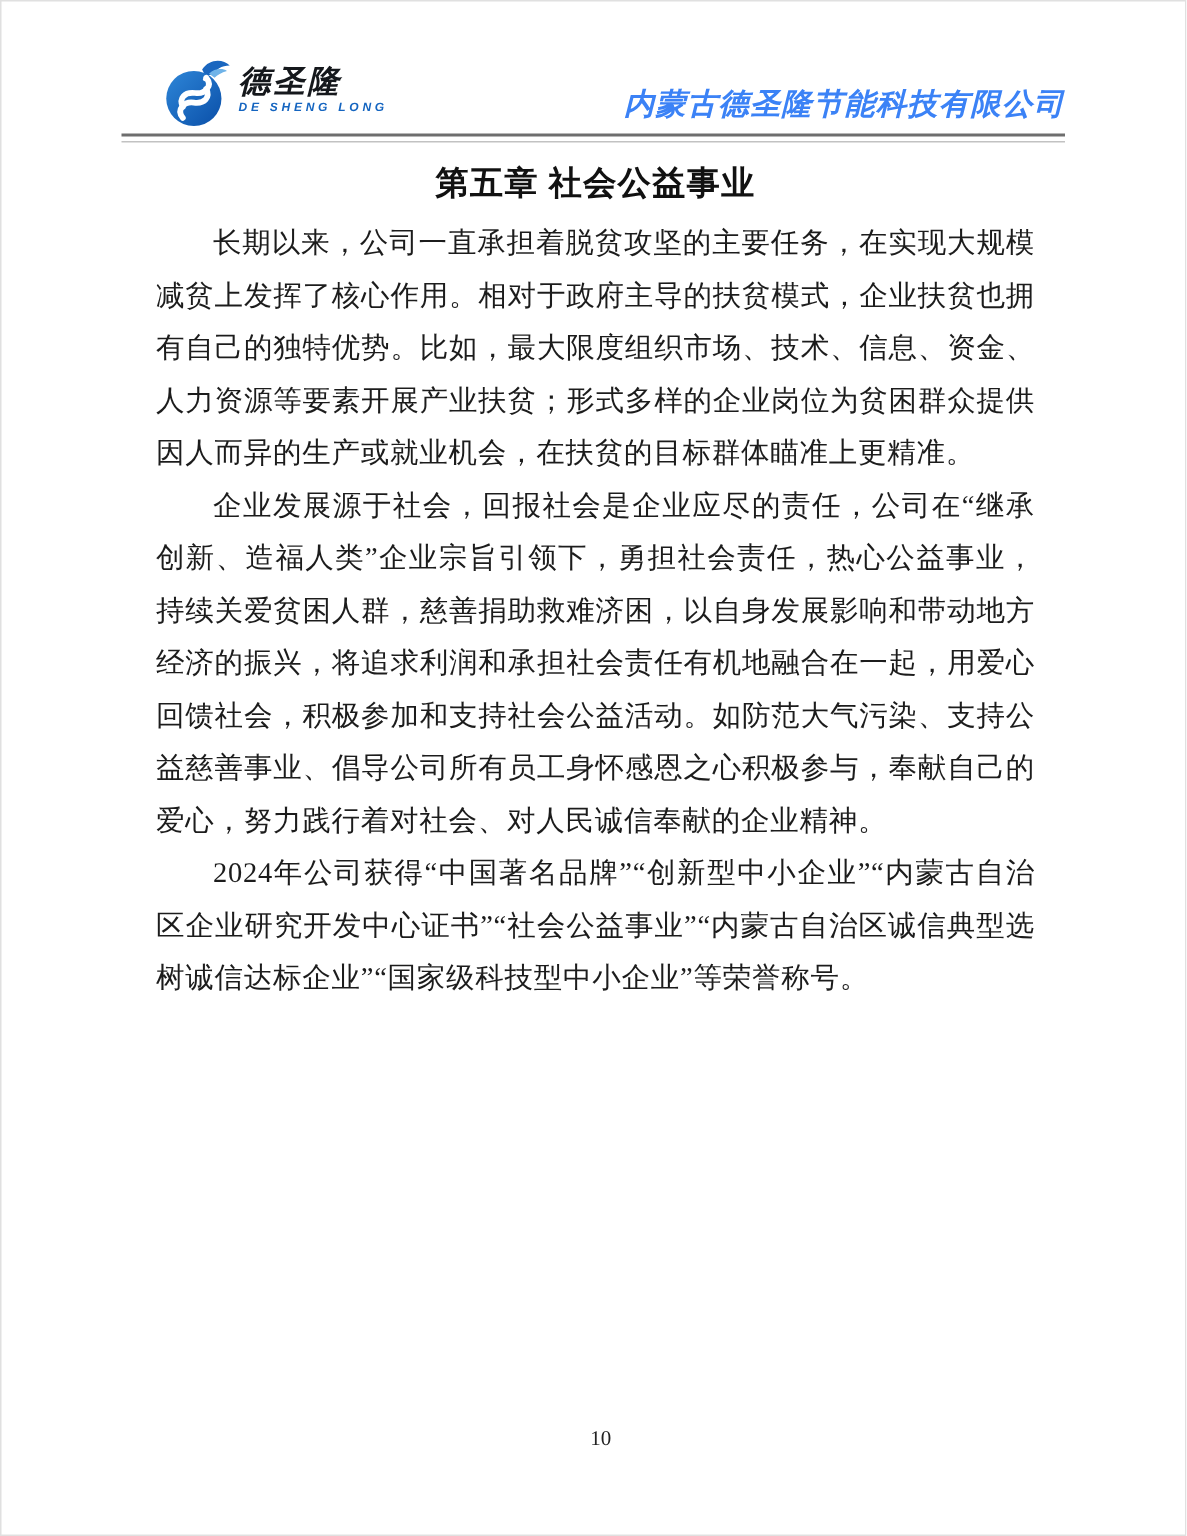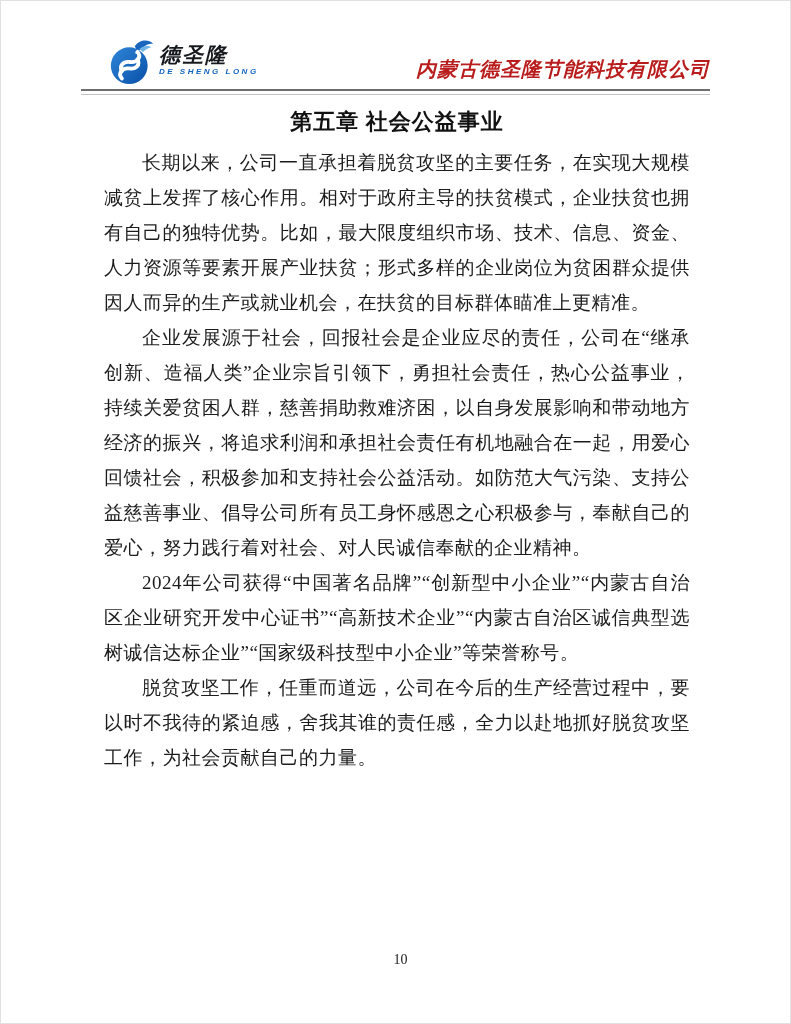--- a/index.html
+++ b/index.html
@@ -53,21 +53,21 @@
     margin-top: 3px;
     font-size: 8px;
     font-weight: bold;
     color: #1565c0;
     letter-spacing: 2.5px;
     font-family: "Liberation Sans", "DejaVu Sans", sans-serif;
   }
   .company-name {
     font-size: 20px;
     font-weight: bold;
-    color: #b91c1c;
+    color: #3b82f6;
     letter-spacing: 1px;
     padding-bottom: 2px;
   }
   .header-rule {
     margin-top: 4px;
     height: 3px;
     border-top: 2px solid #6e6e6e;
     border-bottom: 1px solid #c2c2c2;
   }
   
@@ -141,21 +141,20 @@
       </div>
       <div class="company-name">内蒙古德圣隆节能科技有限公司</div>
     </div>
     <div class="header-rule"></div>
   </div>
 
   <div class="doc-main">
     <h1 class="doc-title">第五章 社会公益事业</h1>
     <p class="body-para">长期以来，公司一直承担着脱贫攻坚的主要任务，在实现大规模减贫上发挥了核心作用。相对于政府主导的扶贫模式，企业扶贫也拥有自己的独特优势。比如，最大限度组织市场、技术、信息、资金、人力资源等要素开展产业扶贫；形式多样的企业岗位为贫困群众提供因人而异的生产或就业机会，在扶贫的目标群体瞄准上更精准。</p>
     <p class="body-para">企业发展源于社会，回报社会是企业应尽的责任，公司在“继承创新、造福人类”企业宗旨引领下，勇担社会责任，热心公益事业，持续关爱贫困人群，慈善捐助救难济困，以自身发展影响和带动地方经济的振兴，将追求利润和承担社会责任有机地融合在一起，用爱心回馈社会，积极参加和支持社会公益活动。如防范大气污染、支持公益慈善事业、倡导公司所有员工身怀感恩之心积极参与，奉献自己的爱心，努力践行着对社会、对人民诚信奉献的企业精神。</p>
-    <p class="body-para">2024年公司获得“中国著名品牌”“创新型中小企业”“内蒙古自治区企业研究开发中心证书”“高新技术企业”“内蒙古自治区诚信典型选树诚信达标企业”“国家级科技型中小企业”等荣誉称号。</p>
-    <p class="body-para">脱贫攻坚工作，任重而道远，公司在今后的生产经营过程中，要以时不我待的紧迫感，舍我其谁的责任感，全力以赴地抓好脱贫攻坚工作，为社会贡献自己的力量。</p>
+    <p class="body-para">2024年公司获得“中国著名品牌”“创新型中小企业”“内蒙古自治区企业研究开发中心证书”“社会公益事业”“内蒙古自治区诚信典型选树诚信达标企业”“国家级科技型中小企业”等荣誉称号。</p>
   </div>
 
   <div class="page-footer">
     <span class="page-number">10</span>
   </div>
 
 </div>
 
 </body></html>

